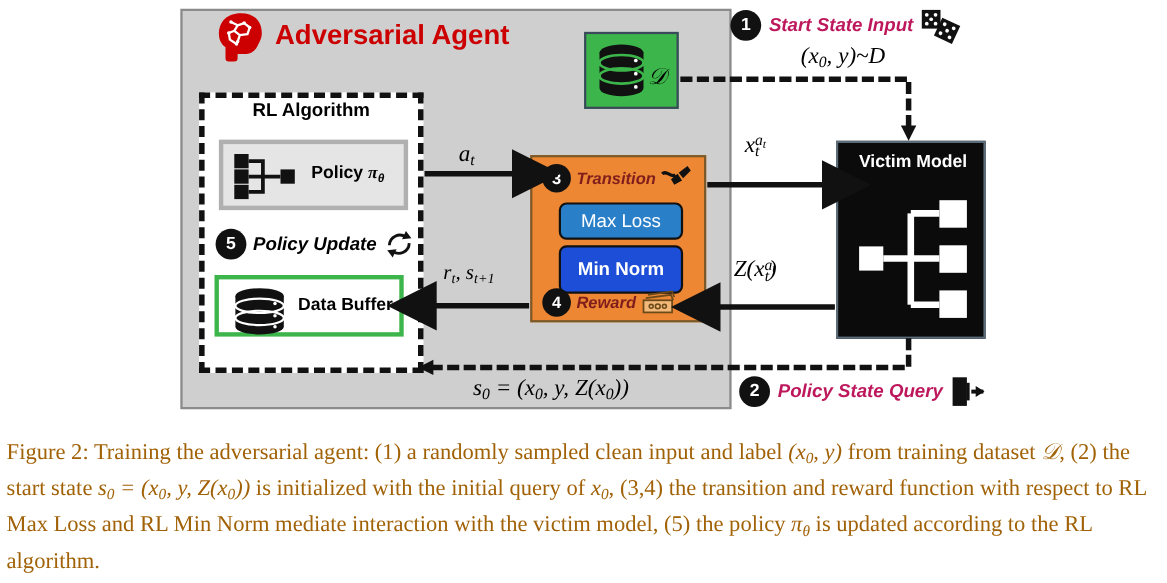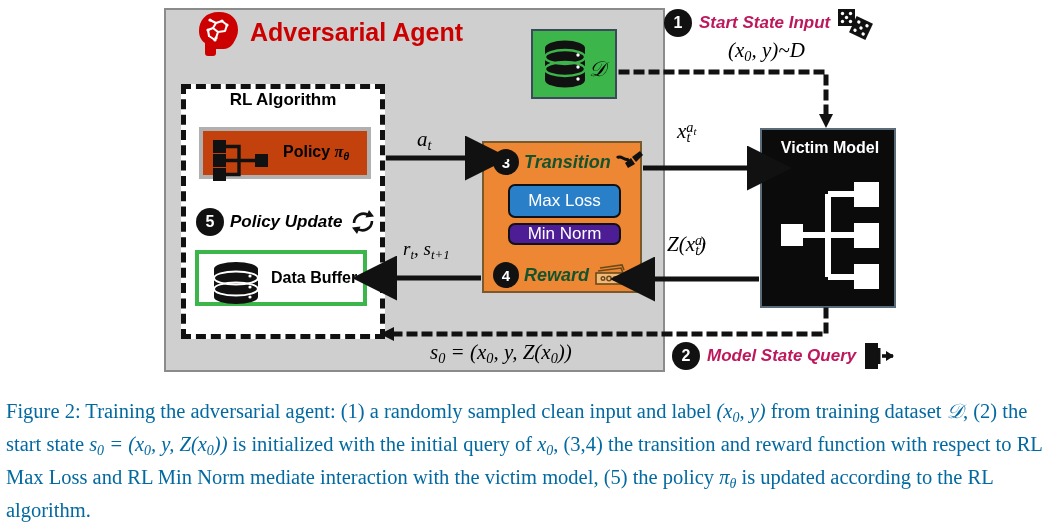--- a/index.html
+++ b/index.html
@@ -1,33 +1,33 @@
 <!DOCTYPE html>
 <html><head>
 <meta charset="utf-8">
 <style>
   html,body{margin:0;padding:0;background:#ffffff;}
   body{width:1061px;height:530px;font-family:"Liberation Sans",sans-serif;position:relative;overflow:hidden;}
   .fig{position:absolute;left:0;top:0;width:1061px;height:395px;}
-  .cap{position:absolute;left:0;top:398px;width:1061px;font-family:"Liberation Serif",serif;font-size:20.5px;line-height:27px;color:#0369a1;padding:0 6px;box-sizing:border-box;}
+  .cap{position:absolute;left:0;top:398px;width:1061px;font-family:"Liberation Serif",serif;font-size:20.5px;line-height:27px;color:#a16207;padding:0 6px;box-sizing:border-box;}
   .cap .m{font-family:"Liberation Serif",serif;font-style:italic;}
   .sub{font-size:.68em;vertical-align:-0.28em;font-style:italic;}
   .sup{font-size:.68em;vertical-align:0.45em;font-style:italic;}
   .cal{font-family:"Liberation Serif",serif;font-style:italic;}
 
   
   .agent-panel{position:absolute;left:164px;top:8px;width:501px;height:364px;background:#cfcfcf;border:2px solid #8b8b8b;box-sizing:border-box;}
   .agent-title{position:absolute;left:250px;top:18px;font-size:25px;font-weight:bold;color:#cc0000;letter-spacing:0px;}
   .brain-icon{position:absolute;left:196px;top:10px;width:46px;height:48px;}
 
   
   .rl-box{position:absolute;left:181px;top:84px;width:204px;height:255px;border:5px dashed #111;box-sizing:border-box;background:#ffffff;}
   .rl-title{position:absolute;left:181px;top:90px;width:204px;text-align:center;font-size:17px;font-weight:bold;color:#000;}
 
-  .policy-box{position:absolute;left:199px;top:127px;width:172px;height:52px;background:#c2410c;border:4px solid #b0b0b0;box-sizing:border-box;display:flex;align-items:center;text-align:center;}
+  .policy-box{position:absolute;left:199px;top:127px;width:172px;height:64px;background:#e5e5e5;border:4px solid #b0b0b0;box-sizing:border-box;display:flex;align-items:center;text-align:center;}
   .policy-label{margin-left:80px;font-size:16px;font-weight:bold;color:#000;}
   .policy-icon{position:absolute;left:8px;top:7px;}
 
   .policy-update{position:absolute;left:196px;top:207px;display:flex;align-items:center;gap:6px;}
   .badge{width:28px;height:28px;border-radius:50%;background:#111;color:#fff;font-size:16px;font-weight:bold;display:flex;align-items:center;justify-content:center;flex:0 0 auto;}
   .pu-text{font-size:17px;font-style:italic;font-weight:bold;color:#000;}
 
   .buffer-box{position:absolute;left:195px;top:250px;width:172px;height:56px;background:#fff;border:4px solid #3cb54a;box-sizing:border-box;display:flex;align-items:center;}
   .buffer-label{margin-left:72px;font-size:16px;font-weight:bold;color:#000;}
   .db-icon{position:absolute;left:10px;top:7px;}
@@ -36,23 +36,23 @@
   .dataset-box{position:absolute;left:531px;top:29px;width:86px;height:70px;background:#3cb54a;border:2px solid #3a4a5a;box-sizing:border-box;}
   .ds-icon{position:absolute;left:8px;top:8px;}
   .ds-label{position:absolute;left:56px;top:26px;font-family:"Liberation Serif",serif;font-style:italic;font-size:21px;color:#000;}
 
   
   .orange-box{position:absolute;left:482px;top:141px;width:160px;height:152px;background:#ed8733;border:2px solid #7a5a2a;box-sizing:border-box;}
   .row-num{display:flex;align-items:center;gap:5px;}
   .badge-sm{width:26px;height:26px;border-radius:50%;background:#111;color:#fff;font-size:15px;font-weight:bold;display:flex;align-items:center;justify-content:center;flex:0 0 auto;}
   .orange-head{position:absolute;left:9px;top:6px;}
   .orange-foot{position:absolute;left:9px;top:119px;}
-  .ot-text{font-size:18px;font-style:italic;font-weight:bold;color:#14532d;}
+  .ot-text{font-size:15px;font-style:italic;font-weight:bold;color:#7f1d1d;}
   .maxloss{position:absolute;left:24px;top:41px;width:113px;height:34px;background:#2a7fc9;border:2px solid #111;border-radius:7px;box-sizing:border-box;display:flex;align-items:center;justify-content:center;color:#fff;font-size:17px;font-weight:normal;}
-  .minnorm{position:absolute;left:24px;top:80px;width:113px;height:22px;background:#4c1d95;border:2px solid #111;border-radius:7px;box-sizing:border-box;display:flex;align-items:center;justify-content:center;color:#fff;font-size:17px;font-weight:normal;}
+  .minnorm{position:absolute;left:24px;top:80px;width:113px;height:44px;background:#1d4ed8;border:2px solid #111;border-radius:7px;box-sizing:border-box;display:flex;align-items:center;justify-content:center;color:#fff;font-size:17px;font-weight:bold;}
 
   
   .victim-box{position:absolute;left:760px;top:128px;width:136px;height:180px;background:#0b0b0b;border:2px solid #5a6b7a;box-sizing:border-box;}
   .victim-title{position:absolute;left:0;top:9px;width:136px;text-align:center;color:#fff;font-size:16px;font-weight:bold;}
   .net-icon{position:absolute;left:18px;top:50px;}
 
   
   .lbl{position:absolute;font-family:"Liberation Serif",serif;font-style:italic;color:#000;}
   .at{left:417px;top:127px;font-size:21px;}
   .rs{left:403px;top:238px;font-size:19px;}
@@ -222,21 +222,21 @@
           <circle cx="19.5" cy="24.5" r="1.7" fill="#fff"></circle>
             <circle cx="28.5" cy="24.5" r="1.7" fill="#fff"></circle>
           <circle cx="24" cy="20" r="1.7" fill="#fff"></circle>
         </g>
       </svg>
     </span>
   </div>
 
   <div class="step2">
     <span class="badge">2</span>
-    <span class="st-text">Model State Query</span>
+    <span class="st-text">Policy State Query</span>
     <span>
       <svg width="32" height="30" viewBox="0 0 32 30">
         <rect x="2" y="2" width="13" height="26" fill="#111"></rect>
         <path d="M16 7 L16 23" stroke="#111" stroke-width="3"></path>
         <path d="M19 15 L30 15" stroke="#111" stroke-width="3.6"></path>
         <polygon points="31,15 23,10 23,20" fill="#111"></polygon>
       </svg>
     </span>
   </div>
 

